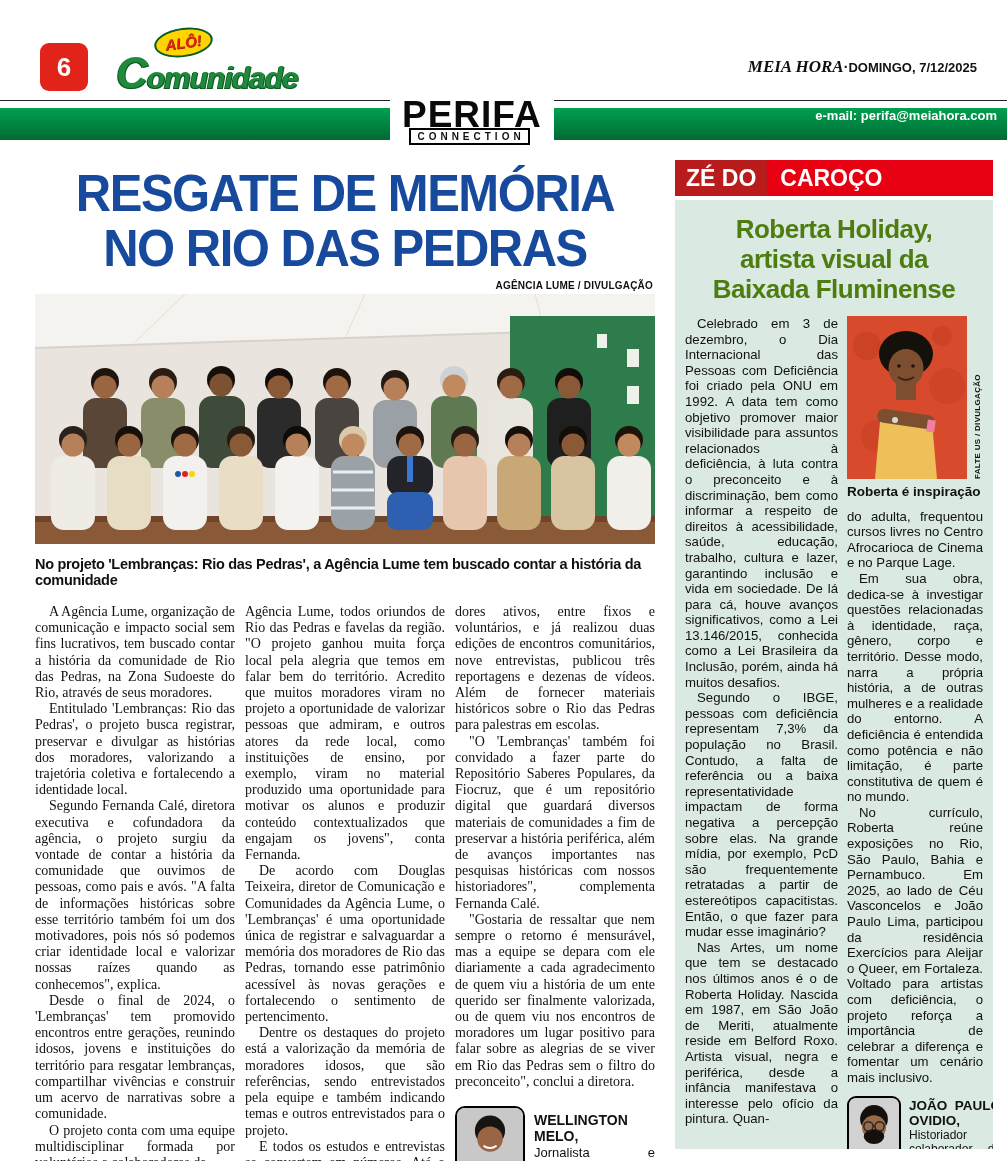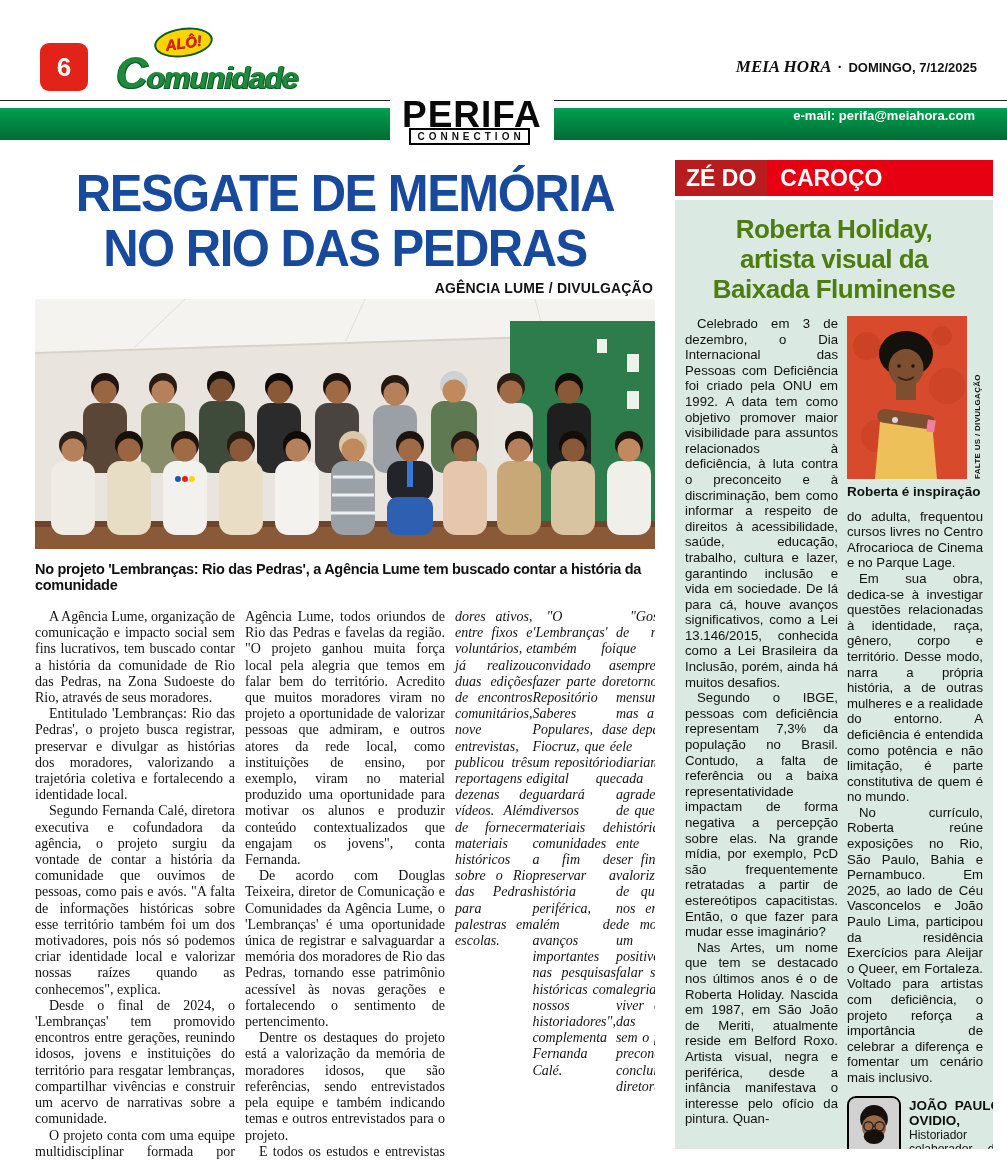--- a/index.html
+++ b/index.html
@@ -11,56 +11,56 @@
   .topbar { display:flex; align-items:center; margin:40px 30px 0 40px; height:54px; }
   .pagenum { width:48px; height:48px; background:#e2231a; color:#fff; border-radius:9px;
              font-size:26px; font-weight:bold; display:flex; align-items:center; justify-content:center; }
   .section-logo { position:relative; margin-left:28px; padding-top:12px; }
   .comunidade { font-weight:bold; font-size:30px; color:#1f8a3c; letter-spacing:-1px;
                 text-shadow:1px 1px 0 #0b5c22, -1px 1px 0 #0b5c22, 1px -1px 0 #fff; font-style:italic; }
   .comunidade .bigC { font-size:44px; }
   .alo-badge { position:absolute; top:-8px; left:38px; background:#ffd400; border:2px solid #0b5c22;
                border-radius:50%; padding:4px 9px; color:#e2231a; font-weight:bold; font-size:15px;
                font-style:italic; transform:rotate(-8deg); text-shadow:0.5px 0.5px 0 #7a1f00; }
-  .masthead { margin-left:auto; display:flex; align-items:baseline; gap:6px; }
+  .masthead { margin-left:auto; display:flex; align-items:baseline; }
   .masthead .mh { font-family:"Liberation Serif", serif; font-weight:bold; font-style:italic; font-size:17px; }
   .masthead .sep { font-weight:bold; font-size:14px; }
   .masthead .dt { font-weight:bold; font-size:13px; }
 
   .toprule { border:none; border-top:1.5px solid #222; margin:6px 0 0 0; }
 
   
   .green-bar { position:relative; margin-top:7px; height:32px;
                background:linear-gradient(#00a050,#006b33); display:flex; align-items:flex-start; }
   .perifa-box { position:absolute; left:390px; top:-12px; background:#fff; padding:1px 12px 3px; }
   .perifa { font-weight:900; font-size:37px; letter-spacing:1px; color:#0a0a0a; line-height:36px;
             font-family:"Liberation Sans", sans-serif; }
   .connection { display:block; text-align:right; font-size:10px; font-weight:bold; letter-spacing:4px;
                 border:2px solid #000; padding:1px 3px 1px 6px; margin:-5px 12px 0 auto; width:max-content; background:#fff; }
-  .email { margin-left:auto; color:#fff; font-size:13px; font-weight:bold; padding-right:32px; }
+  .email { margin-left:auto; color:#fff; font-size:13px; font-weight:bold; padding-right:10px; }
 
   
   .content { display:flex; margin:20px 28px 0 35px; gap:20px; }
   .main-article { width:620px; flex:none; }
   .sidebar { width:318px; flex:none; }
 
   
   .headline { color:#17499c; text-align:center; font-weight:900; font-size:49px; line-height:53px;
               letter-spacing:-1.5px; margin:8px 0 2px; transform:scaleY(1.04); }
-  .photo-credit { text-align:right; font-size:14px; font-weight:bold; letter-spacing:0.2px; margin:6px 2px 3px; }
+  .photo-credit { text-align:right; font-size:10px; font-weight:bold; letter-spacing:0.2px; margin:6px 2px 3px; }
   .main-photo { width:620px; height:250px; background:#e9e5de; overflow:hidden; }
   .main-photo svg { display:block; }
   .main-caption { font-weight:bold; font-size:14.5px; letter-spacing:-0.3px; margin:12px 0 16px; }
 
   .columns { display:flex; gap:10px; height:558px; overflow:hidden;
              font-family:"Liberation Serif", serif; font-size:14px; line-height:16.2px; text-align:justify; }
   .col { width:200px; flex:none; }
   .col p { margin:0; text-indent:14px; hyphens:auto; }
   .col p.noindent { text-indent:0; }
-  .col3 { display:flex; flex-direction:row;font-style:italic; }
+  .col3 { display:flex; flex-direction:column; }
 
   .byline { margin-top:16px; display:flex; gap:9px; padding-bottom:8px; border-bottom:4px double #111;
             font-family:"Liberation Sans", sans-serif; }
   .byline-photo { width:70px; height:70px; flex:none; border:2px solid #000; border-radius:10px;
                   overflow:hidden; background:#cfcfcf; }
   .byline-name { font-weight:bold; font-size:14px; margin-top:6px; }
   .byline-role { font-size:13px; line-height:15px; }
 
   
   .kicker { display:flex; height:36px; }

